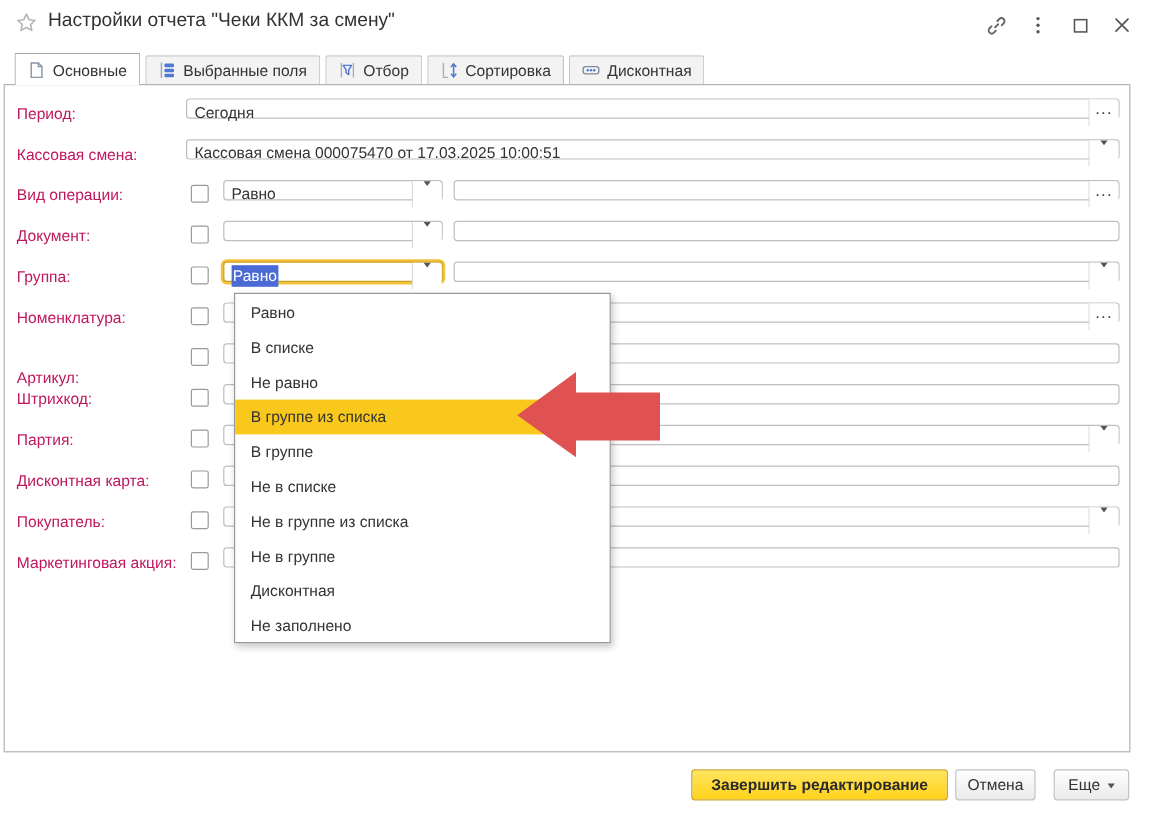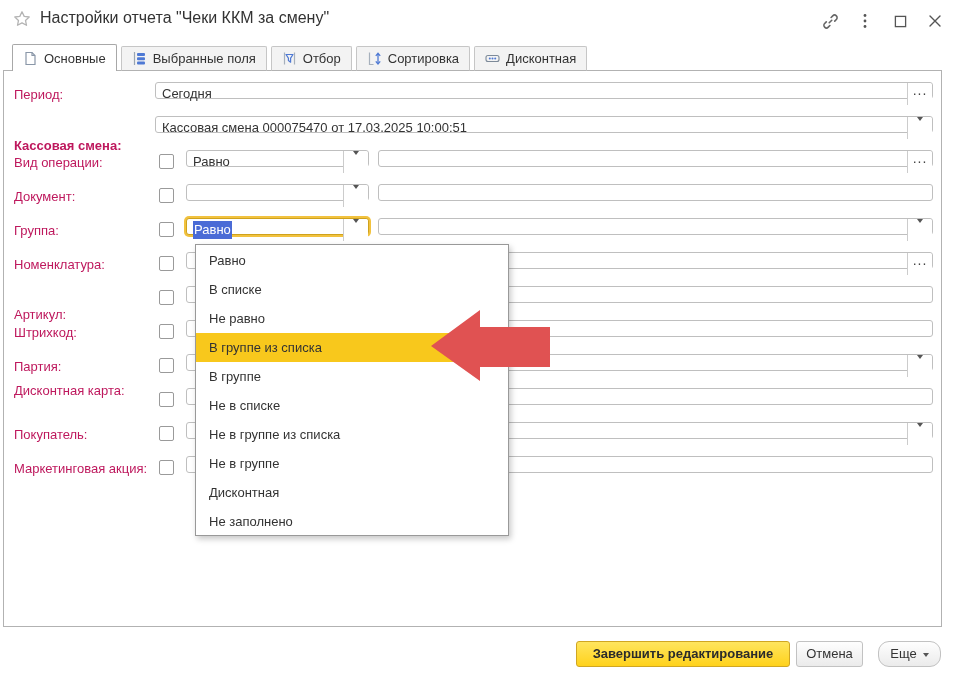--- a/index.html
+++ b/index.html
@@ -49,21 +49,21 @@
   
   .arrow-overlay{position:absolute;left:0;top:0;width:961px;height:678px;z-index:6;pointer-events:none;}
 
   
   .btn{position:absolute;top:641px;height:26px;border-radius:3px;font-size:13px;text-align:center;
        line-height:24px;cursor:pointer;white-space:nowrap;}
   .btn-primary{left:576px;width:214px;background:linear-gradient(var(--yel1),var(--yel2));
        border:1px solid #d0a622;font-weight:bold;color:#2b2b2b;}
   .btn-gray{background:linear-gradient(#fefefe,#ebebeb);border:1px solid #c2c2c2;color:#333;}
   .btn-cancel{left:796px;width:67px;}
-  .btn-more{left:878px;width:63px;display:flex;align-items:center;justify-content:center;gap:6px;border-radius:11px;}
+  .btn-more{left:878px;width:63px;display:flex;align-items:center;justify-content:center;gap:6px;}
   .caret{width:0;height:0;border-left:3.5px solid transparent;border-right:3.5px solid transparent;border-top:4px solid #555;margin-top:2px;}
 </style>
 </head>
 <body>
 
 <div class="titlebar">
   <svg class="star" viewBox="0 0 18 18">
     <path d="M9 1.8l2.2 4.6 5 .6-3.7 3.4 1 4.9L9 12.9l-4.5 2.4 1-4.9L1.8 7l5-.6z" fill="none" stroke="#b4b4b4" stroke-width="1.3" stroke-linejoin="round"></path>
   </svg>
   <div class="win-title">Настройки отчета "Чеки ККМ за смену"</div>
@@ -151,21 +151,21 @@
 <div class="page"></div>
 
 <div class="form-layer">
     <div class="row-label" style="left: 14px; top: 87px;">Период:</div>
     <div class="fld" style="left: 155px; top: 82px; width: 778px;">
       <span class="txt">Сегодня</span>
       <span class="fbtn">
         <span class="dots">...</span>
       </span>
     </div>
-    <div class="row-label" style="left: 14px; top: 138px; font-weight: bold;">Кассовая смена:</div>
+    <div class="row-label" style="left: 14px; top: 121px;">Кассовая смена:</div>
     <div class="fld" style="left: 155px; top: 116px; width: 778px;">
       <span class="txt">Кассовая смена 000075470 от 17.03.2025 10:00:51</span>
       <span class="fbtn">
         <span class="ddg"><span class="bar"></span><span class="tri"></span></span>
       </span>
     </div>
     <div class="row-label" style="left: 14px; top: 155px;">Вид операции:</div>
     <div class="cbx" style="left: 159px; top: 154px;"></div>
     <div class="fld" style="left: 186px; top: 150px; width: 183px;">
       <span class="txt" style="right: 28px;">Равно</span>
@@ -247,21 +247,21 @@
       <span class="fbtn">
         <span class="ddg"><span class="bar"></span><span class="tri"></span></span>
       </span>
     </div>
     <div class="fld" style="left: 378px; top: 354px; width: 555px;">
       <span class="txt"></span>
       <span class="fbtn">
         <span class="ddg"><span class="bar"></span><span class="tri"></span></span>
       </span>
     </div>
-    <div class="row-label" style="left: 14px; top: 383px;">Дисконтная карта:</div>
+    <div class="row-label" style="left: 14px; top: 393px;">Дисконтная карта:</div>
     <div class="cbx" style="left: 159px; top: 392px;"></div>
     <div class="fld" style="left: 186px; top: 388px; width: 183px;">
       <span class="txt" style="right: 28px;"></span>
       <span class="fbtn">
         <span class="ddg"><span class="bar"></span><span class="tri"></span></span>
       </span>
     </div>
     <div class="fld" style="left: 378px; top: 388px; width: 555px;">
       <span class="txt"></span>
     </div>

